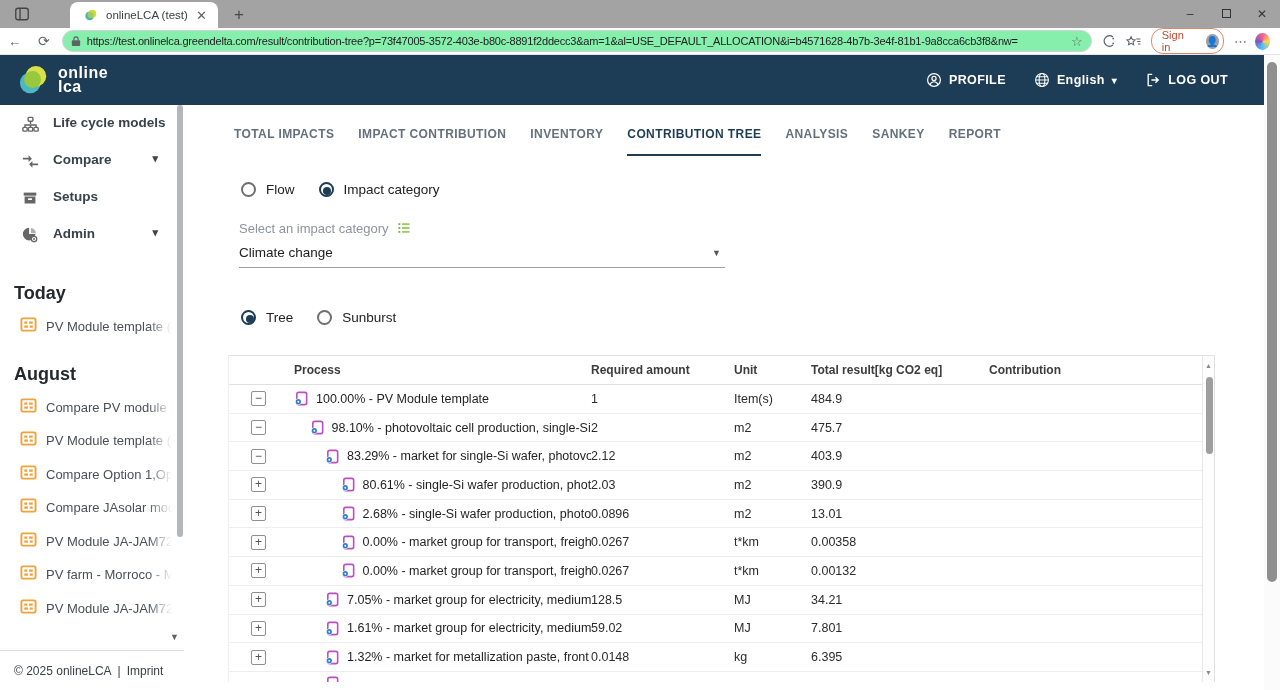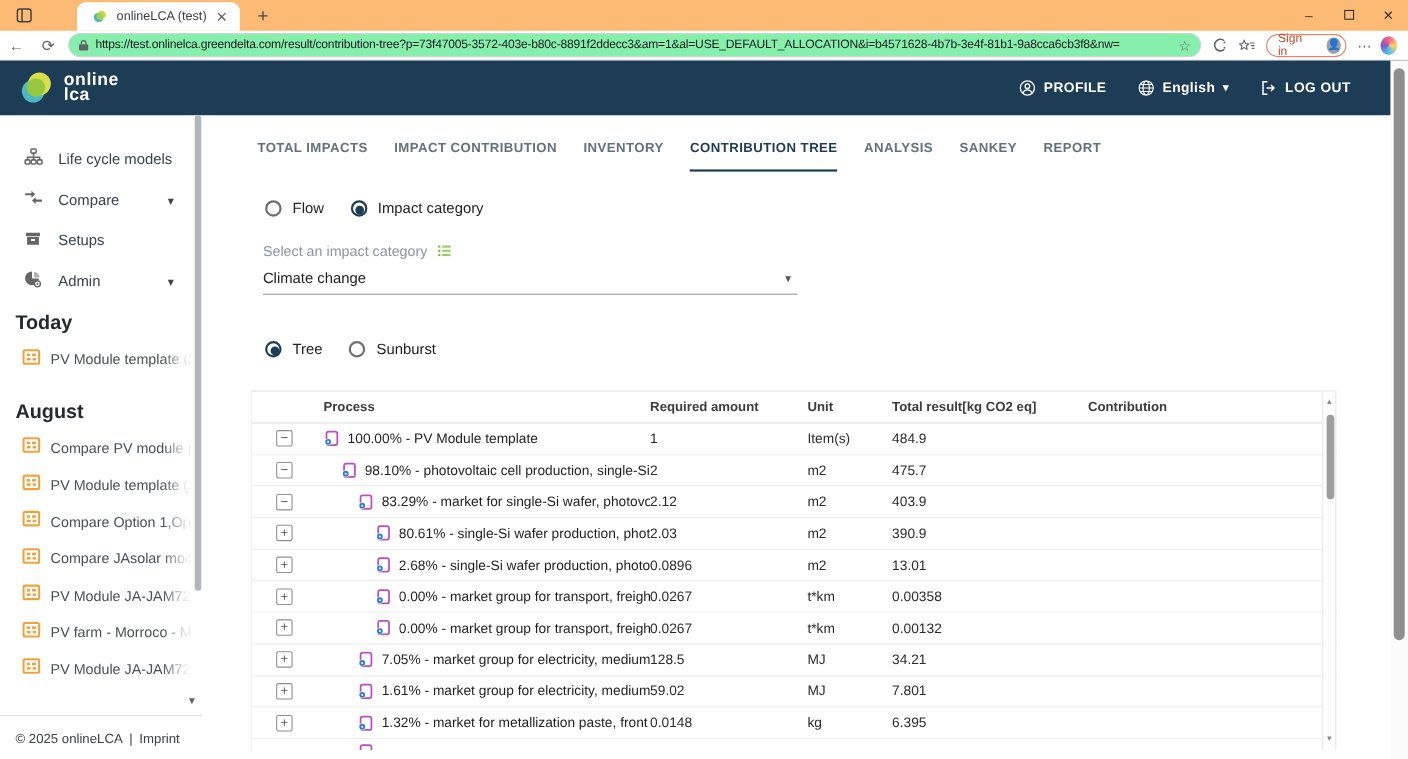--- a/index.html
+++ b/index.html
@@ -1,41 +1,41 @@
 <!DOCTYPE html>
 <html><head>
 <meta charset="utf-8">
 <style>
   * { margin:0; padding:0; box-sizing:border-box; }
   html,body { background:#fff; }
   body { font-family:"Liberation Sans", sans-serif; }
   .screen { position:relative; width:1280px; height:690px; overflow:hidden; background:#fff; }
 
   
-  .tabstrip { height:28px; background:#fdba74; display:flex; align-items:flex-end; position:relative; }
+  .tabstrip { height:28px; background:#a3a3a3; display:flex; align-items:flex-end; position:relative; }
   .ws-btn { width:28px; height:24px; display:flex; align-items:center; justify-content:center; margin-left:8px; margin-bottom:2px; }
   .btab { position:relative; width:148px; height:26px; background:#fff; border-radius:8px 8px 0 0; margin-left:34px;
           display:flex; align-items:center; padding:0 8px 0 14px; }
   .btab .fav { margin-right:8px; display:flex; }
   .btab .ttl { font-size:11.5px; color:#3c4043; flex:1; white-space:nowrap; overflow:hidden; }
   .btab .cls { font-size:13px; color:#5f6368; padding:0 3px; }
   .newtab { font-size:17px; color:#45494d; margin:0 0 3px 10px; padding:0 6px; }
   .win-controls { position:absolute; right:0; top:0; height:28px; display:flex; align-items:center; }
   .wc { width:36px; text-align:center; font-size:12px; color:#333; line-height:28px; }
   .maxbox { display:inline-block; width:9px; height:9px; border:1px solid #333; }
 
   .addressbar { height:27px; background:#fff; display:flex; align-items:center; border-bottom:1px solid #e6e6e6; }
   .nav-ic { font-size:14px; color:#5f6368; padding:0 8px; }
   .urlbox { flex:0 0 1030px; height:22px; border:1px solid #d0d4d9; border-radius:12px; margin-left:4px;
             display:flex; align-items:center; padding:0 8px; background:#86efac; }
   .urlbox .lock { display:flex; margin-right:6px; }
   .url-text { font-size:11px; letter-spacing:-0.2px; color:#202124; white-space:nowrap; overflow:hidden; flex:1; }
   .urlbox .star { font-size:13px; color:#5f6368; margin-left:6px; }
   .tb-ic { font-size:13px; color:#5f6368; margin-left:10px; display:flex; align-items:center; }
-  .signin { display:flex; align-items:center; gap:16px; border:1px solid #e0876a; border-radius:12px; height:21px;
+  .signin { display:flex; align-items:center; gap:16px; border:1px solid #e0876a; border-radius:12px; height:26px;
             padding:0 4px 0 10px; margin-left:10px; }
   .signin .txt { font-size:11px; color:#c2492d; }
   .signin .av { width:15px; height:15px; border-radius:50%; background:#9aa0a6; color:#fff; font-size:10px;
                 display:flex; align-items:center; justify-content:center; }
   .copilot { width:17px; height:17px; border-radius:50%; margin:0 10px 0 8px;
              background:conic-gradient(#f06292,#ffd54f,#4fc3f7,#7e57c2,#f06292); }
 
   
   .appheader { height:50px; background:#1d3c55; display:flex; align-items:center; padding:0 24px 0 18px; }
   .logo { display:flex; align-items:center; gap:8px; }
@@ -44,21 +44,21 @@
   .hdr-item { display:flex; align-items:center; gap:7px; color:#fff; font-size:12.5px; font-weight:bold; letter-spacing:0.4px; }
   .hdr-item .chev { font-size:10px; }
 
   
   .content { display:flex; height:585px; }
 
   
   .sidebar { position:relative; width:184px; flex:0 0 184px; background:#fff; }
   .side-scroll { position:absolute; top:0; right:1px; width:6px; height:432px; background:#b3b7bb; border-radius:3px; }
   .menu { padding-top:10px; }
-  .m-item { display:flex; align-items:flex-end; height:37px; padding-left:20px; }
+  .m-item { display:flex; align-items:flex-start; height:37px; padding-left:20px;font-weight:bold; }
   .m-item .mi { width:20px; display:flex; justify-content:center; }
   .m-item .lbl { font-size:13.5px; color:#37424a; margin-left:13px; }
   .m-item .chev { margin-left:auto; margin-right:26px; font-size:11px; color:#444; }
   .sec-title { font-size:18px; font-weight:bold; color:#24292e; padding:20px 0 6px 14px; }
   .s-item { display:flex; align-items:center; height:33.5px; padding-left:20px; }
   .s-item .lbl { position:relative; font-size:13px; color:#4a4f55; margin-left:9px; width:126px;
                  white-space:nowrap; overflow:hidden; }
   .s-item .lbl::after { content:''; position:absolute; right:0; top:0; bottom:0; width:24px;
                  background:linear-gradient(to right, rgba(255,255,255,0), #fff); }
   .side-more { position:absolute; right:5px; bottom:48px; font-size:9px; color:#5f6368; }

